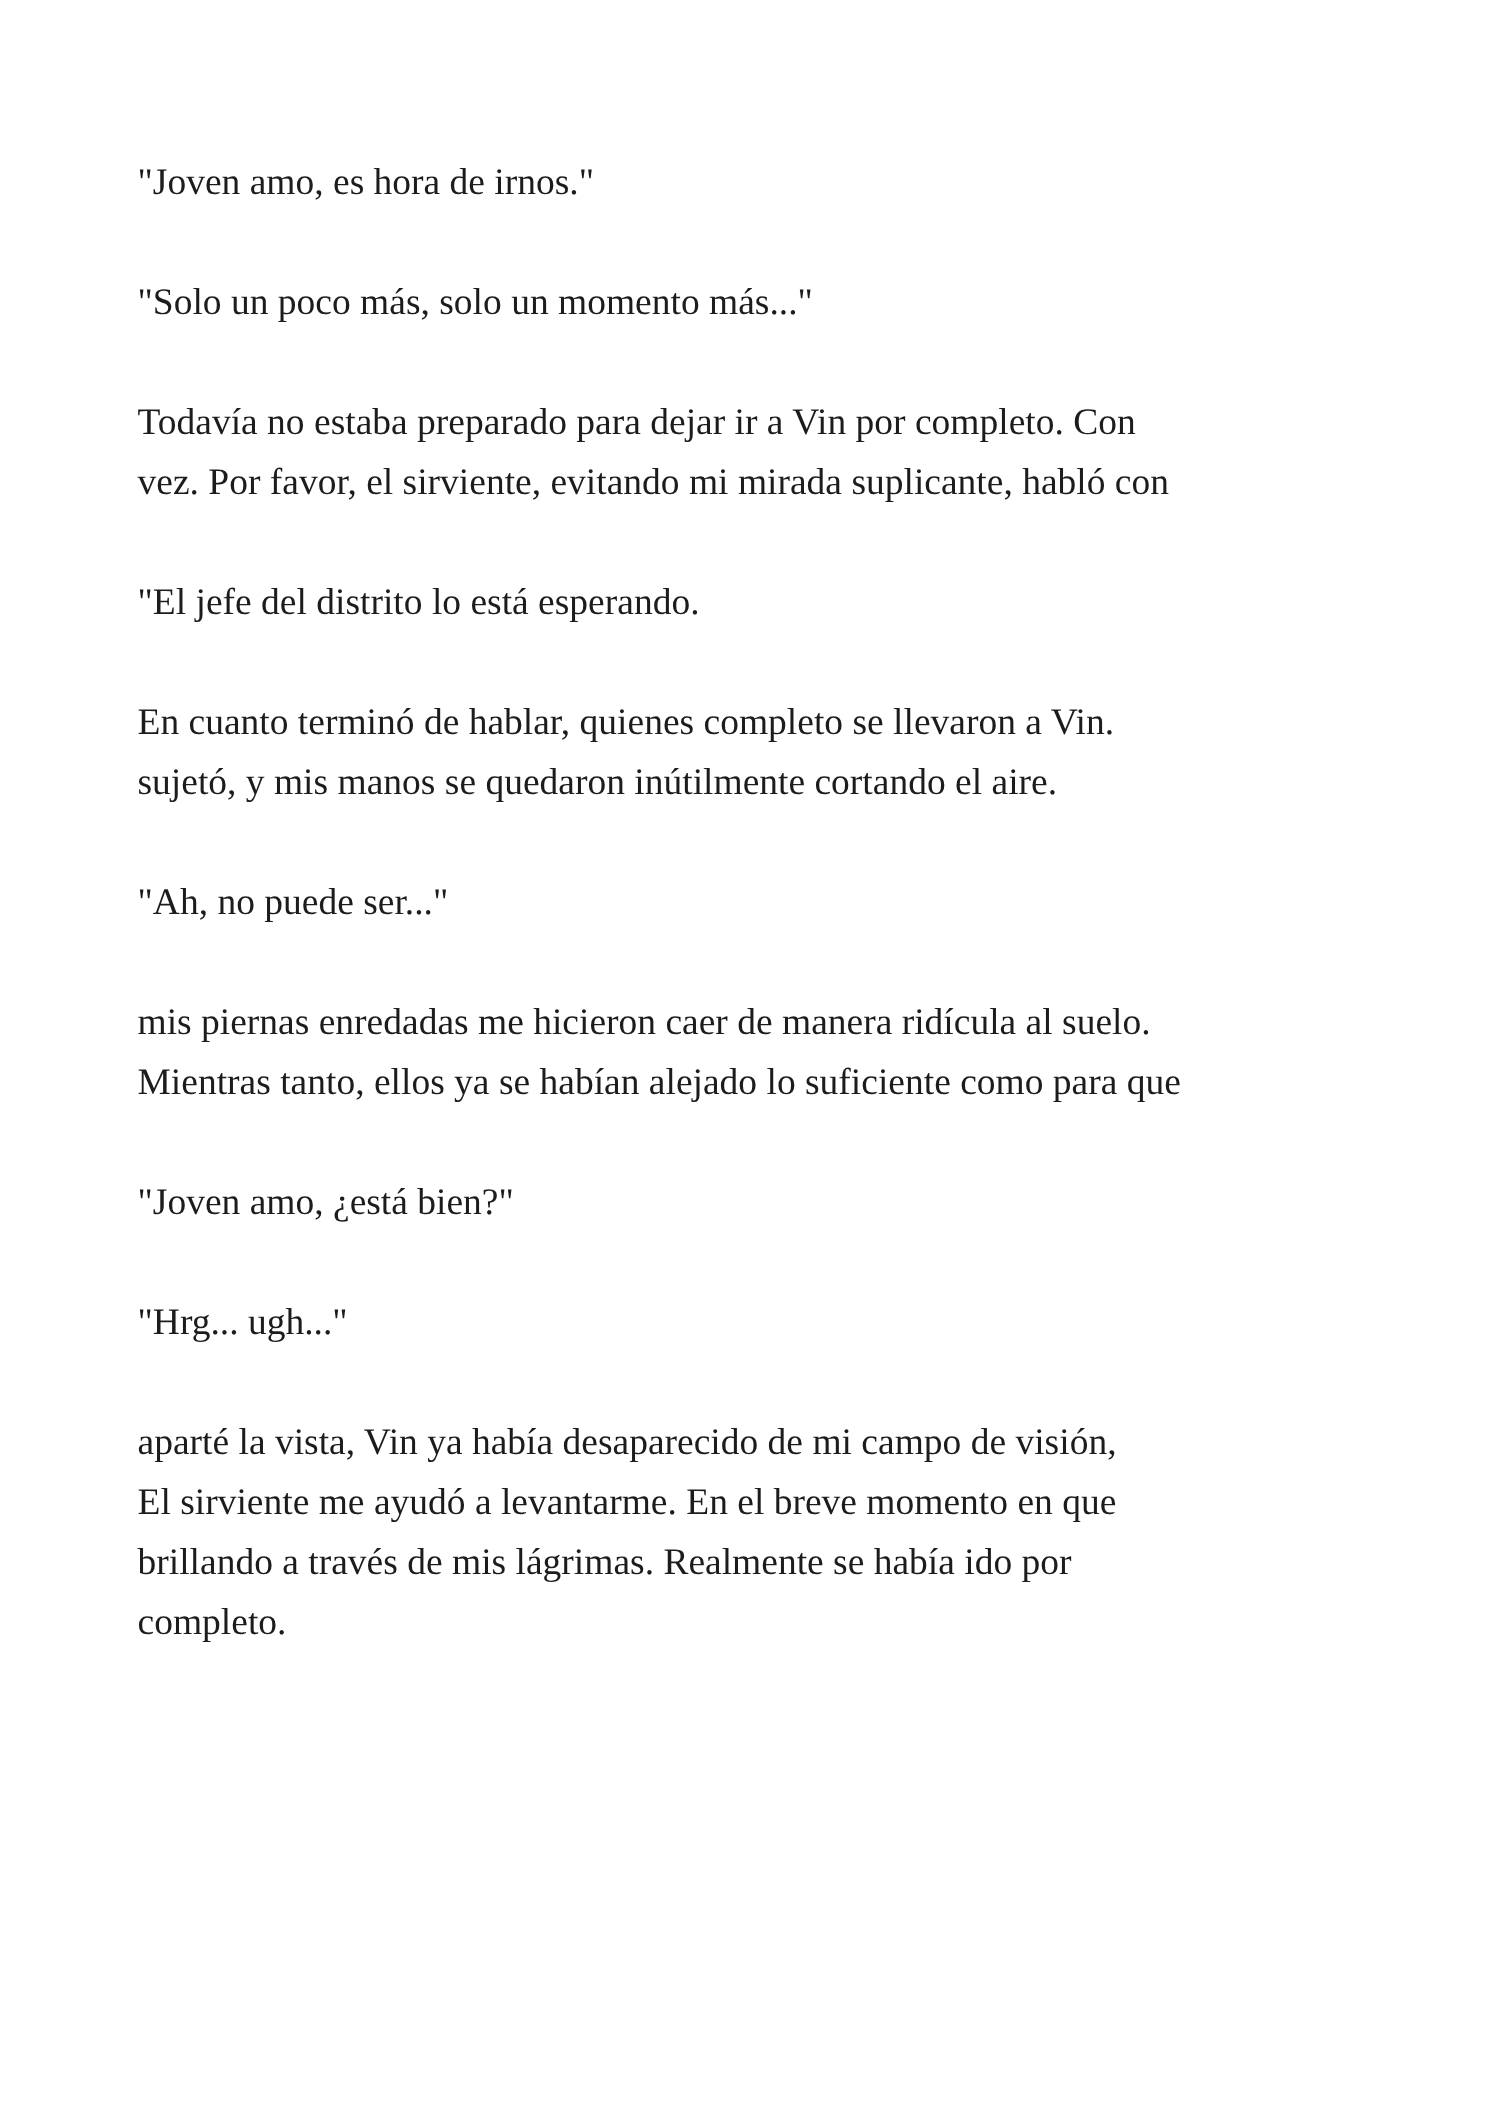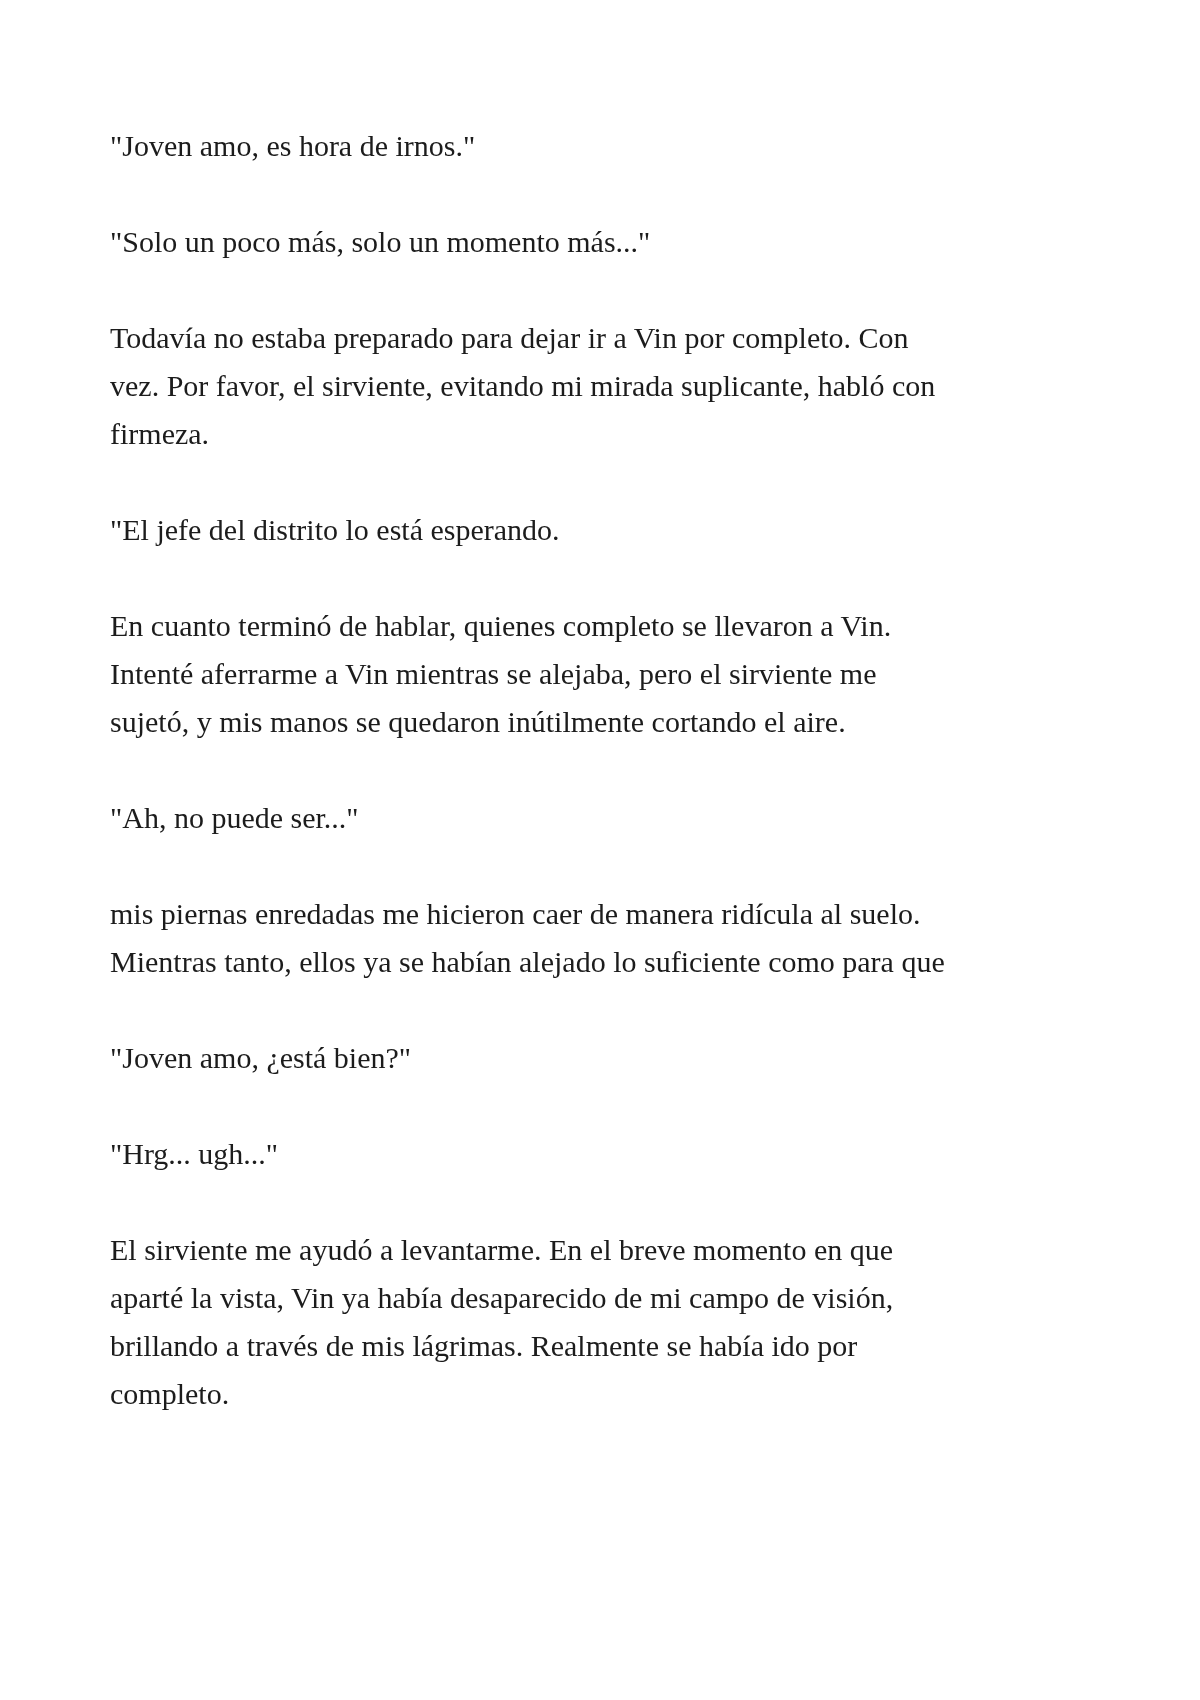--- a/index.html
+++ b/index.html
@@ -41,30 +41,28 @@
     <span class="line">"Joven amo, es hora de irnos."</span>
   </p>
 
   <p>
     <span class="line">"Solo un poco más, solo un momento más..."</span>
   </p>
 
   <p>
     <span class="line">Todavía no estaba preparado para dejar ir a Vin por completo. Con</span>
     <span class="line">vez. Por favor, el sirviente, evitando mi mirada suplicante, habló con</span>
-    <span class="line">firmeza.</span>
   </p>
 
   <p>
     <span class="line">"El jefe del distrito lo está esperando.</span>
   </p>
 
   <p>
     <span class="line">En cuanto terminó de hablar, quienes completo se llevaron a Vin.</span>
-    <span class="line">Intenté aferrarme a Vin mientras se alejaba, pero el sirviente me</span>
     <span class="line">sujetó, y mis manos se quedaron inútilmente cortando el aire.</span>
   </p>
 
   <p>
     <span class="line">"Ah, no puede ser..."</span>
   </p>
 
   <p>
     <span class="line">mis piernas enredadas me hicieron caer de manera ridícula al suelo.</span>
     <span class="line">Mientras tanto, ellos ya se habían alejado lo suficiente como para que</span>
@@ -72,19 +70,19 @@
 
   <p>
     <span class="line">"Joven amo, ¿está bien?"</span>
   </p>
 
   <p>
     <span class="line">"Hrg... ugh..."</span>
   </p>
 
   <p>
+    <span class="line">aparté la vista, Vin ya había desaparecido de mi campo de visión,</span>
     <span class="line">El sirviente me ayudó a levantarme. En el breve momento en que</span>
-    <span class="line">aparté la vista, Vin ya había desaparecido de mi campo de visión,</span>
     <span class="line">brillando a través de mis lágrimas. Realmente se había ido por</span>
     <span class="line">completo.</span>
   </p>
 
 </div>
 
 </body></html>

